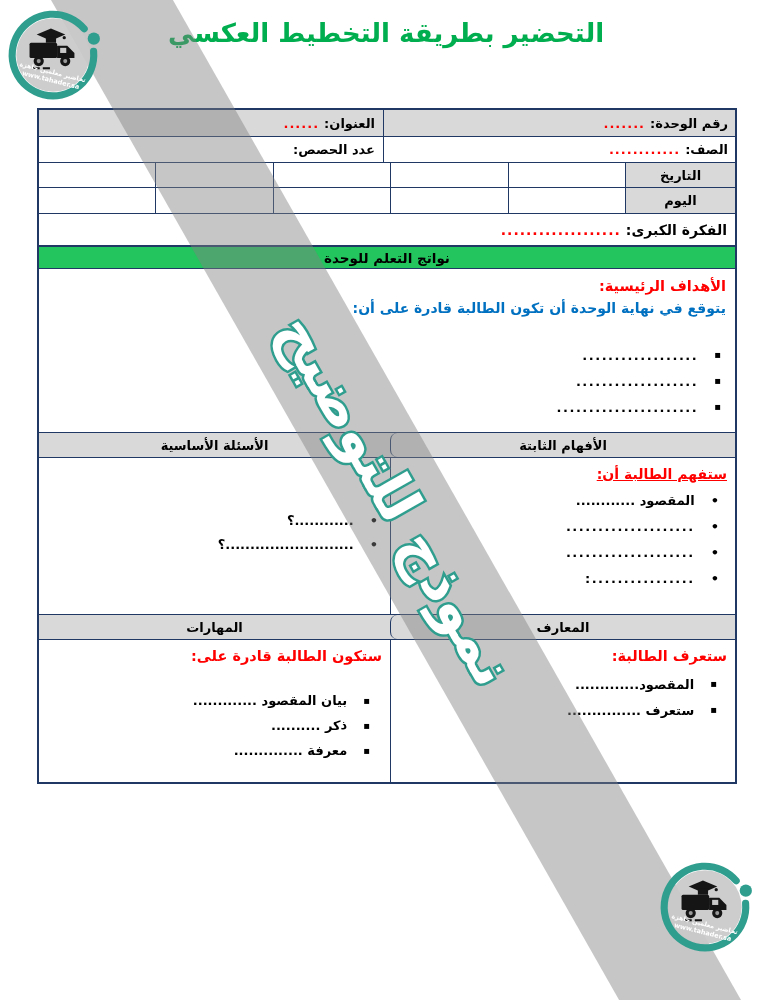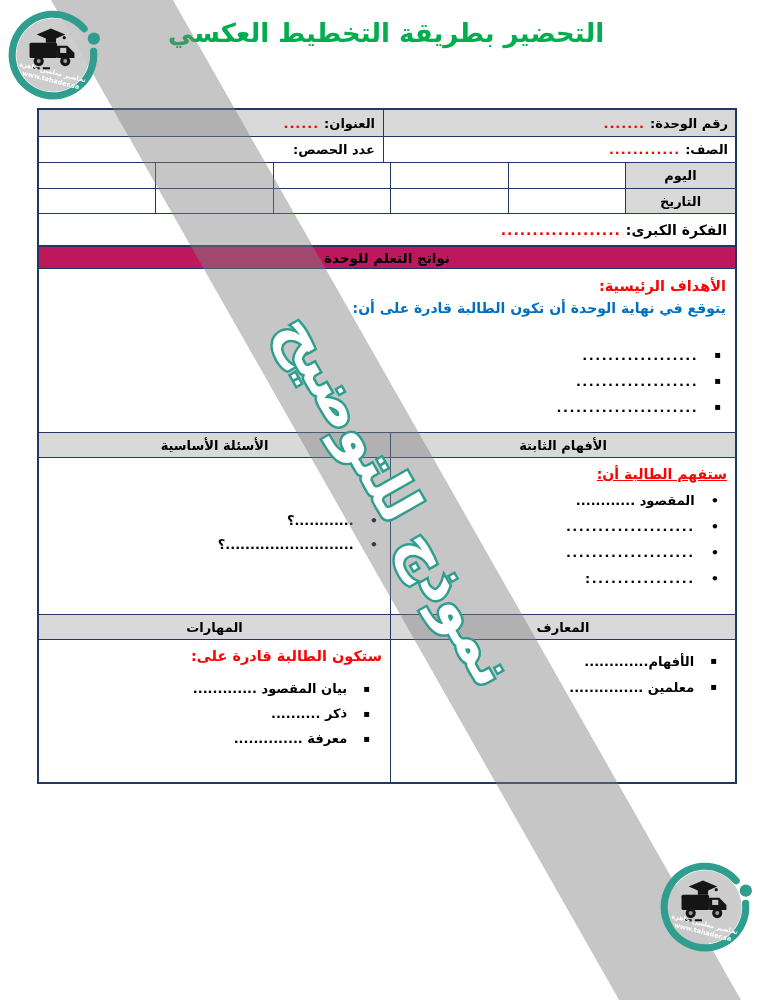--- a/index.html
+++ b/index.html
@@ -30,49 +30,49 @@
   .val { margin-right:5px; letter-spacing:1px; }
   .red { color:#FF0000; }
   
   .mini-label { width:110px; background:#D9D9D9; border-left:1px solid #1F3864;
     display:flex; align-items:center; justify-content:center; }
   .mini-cell { flex:1; border-left:1px solid #1F3864; background:#fff; }
   .mini-cell:last-child { border-left:0; }
   
   .r-bigidea { padding-right:8px; font-size:14px; }
   
-  .r-outcomes { height:23px; background:#be185d; border-top:2px solid #1F3864;
+  .r-outcomes { height:23px; background:#22c55e; border-top:2px solid #1F3864;
     display:flex; align-items:center; justify-content:center; font-size:13.5px; }
   
   .r-goals { height:164px; display:block; padding:7px 9px 0 0; }
   .goals-heading { color:#FF0000; font-size:14.5px; line-height:21px; }
   .goals-sub { color:#0070C0; font-size:14px; line-height:23px; }
   .goal-rows { margin-top:22px; }
   .brow { display:flex; align-items:center; }
   .b { font-size:10px; margin-left:16px; line-height:1; }
   .b.round { font-size:13px; }
   .dots { letter-spacing:1.5px; }
   .goal-rows .brow { height:26px; padding-right:5px; }
   
   .r-2head { height:25px; background:#D9D9D9; }
   .half-r { width:345px; border-left:1px solid #1F3864;
-    display:flex; align-items:center; justify-content:center; }
+    display:flex; align-items:center; justify-content:center;border-radius:7px; }
   .half-l { flex:1; display:flex; align-items:center; justify-content:center; }
   
   .r-mid { height:157px; }
   .half-r-body { width:345px; border-left:1px solid #1F3864; padding:8px 8px 0 0; }
   .half-l-body { flex:1; padding:50px 12px 0 0; }
   .u-heading { color:#FF0000; text-decoration:underline; font-size:14px; margin-bottom:5px; }
   .u-rows .brow { height:26px; padding-right:8px; }
   .q-rows .brow { height:24px; }
   
   .r-bottom { flex:1 1 auto; }
   .k-heading { color:#FF0000; font-size:14.5px; margin-bottom:7px; }
   .k-rows .brow { height:26px; padding-right:10px; }
-  .s-heading { color:#FF0000; font-size:14.5px; margin-bottom:12px; padding-right:8px; }
+  .s-heading { color:#FF0000; font-size:14.5px; margin-bottom:24px; padding-right:8px; }
   .s-body { flex:1; padding:8px 0 0 0; }
   .s-rows .brow { height:25px; padding-right:20px; }
   
   .wm-band {
     position:absolute; left:-254px; top:447px; width:1300px; height:106px;
     background:rgba(128,128,128,0.45); transform:rotate(60.4deg);
     z-index:2; pointer-events:none;
   }
   .wm-text {
     position:absolute; left:-254px; top:447px; width:1300px; height:106px;
@@ -110,31 +110,31 @@
     <div class="r h26">
       <div class="cell w-right">
         <span>الصف:</span>
         <span class="val red">............</span>
       </div>
       <div class="cell w-left">
         <span>عدد الحصص:</span>
       </div>
     </div>
 
+    <div class="r h25">
+      <div class="mini-label">التاريخ</div>
+      <div class="mini-cell"></div>
+      <div class="mini-cell"></div>
+      <div class="mini-cell"></div>
+      <div class="mini-cell"></div>
+      <div class="mini-cell"></div>
+    </div>
+
     <div class="r h26">
       <div class="mini-label">اليوم</div>
-      <div class="mini-cell"></div>
-      <div class="mini-cell"></div>
-      <div class="mini-cell"></div>
-      <div class="mini-cell"></div>
-      <div class="mini-cell"></div>
-    </div>
-
-    <div class="r h25">
-      <div class="mini-label">التاريخ</div>
       <div class="mini-cell"></div>
       <div class="mini-cell"></div>
       <div class="mini-cell"></div>
       <div class="mini-cell"></div>
       <div class="mini-cell"></div>
     </div>
 
     <div class="r h32 r-bigidea">
       <div class="cell">
         <span>الفكرة الكبرى:</span>
@@ -204,28 +204,29 @@
       </div>
     </div>
 
     <div class="r r-2head">
       <div class="half-r">المعارف</div>
       <div class="half-l">المهارات</div>
     </div>
 
     <div class="r r-bottom">
       <div class="half-r-body">
+        <div class="k-heading">ستعرف الطالبة:</div>
         <div class="k-rows">
           <div class="brow">
             <span class="b">▪</span>
-            <span class="dots">الأفهام.............</span>
-          </div>
-          <div class="brow">
-            <span class="b">▪</span>
-            <span class="dots">معلمين ...............</span>
+            <span class="dots">المقصود.............</span>
+          </div>
+          <div class="brow">
+            <span class="b">▪</span>
+            <span class="dots">ستعرف ...............</span>
           </div>
         </div>
       </div>
       <div class="s-body">
         <div class="k-heading s-heading">ستكون الطالبة قادرة على:</div>
         <div class="s-rows">
           <div class="brow">
             <span class="b">▪</span>
             <span class="dots">بيان المقصود .............</span>
           </div>

